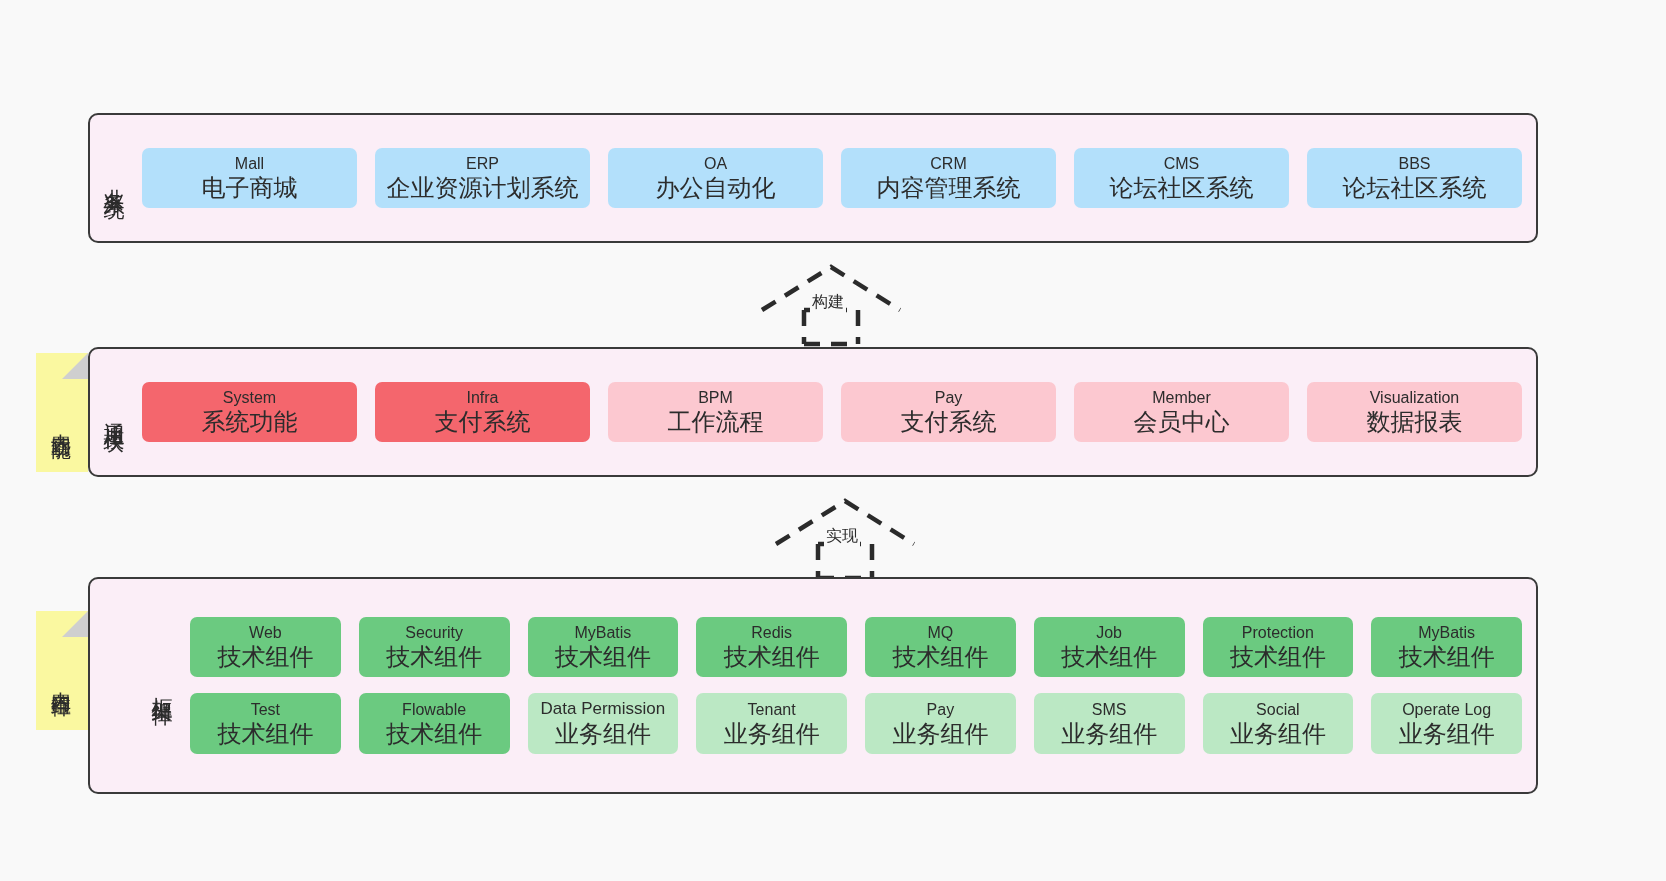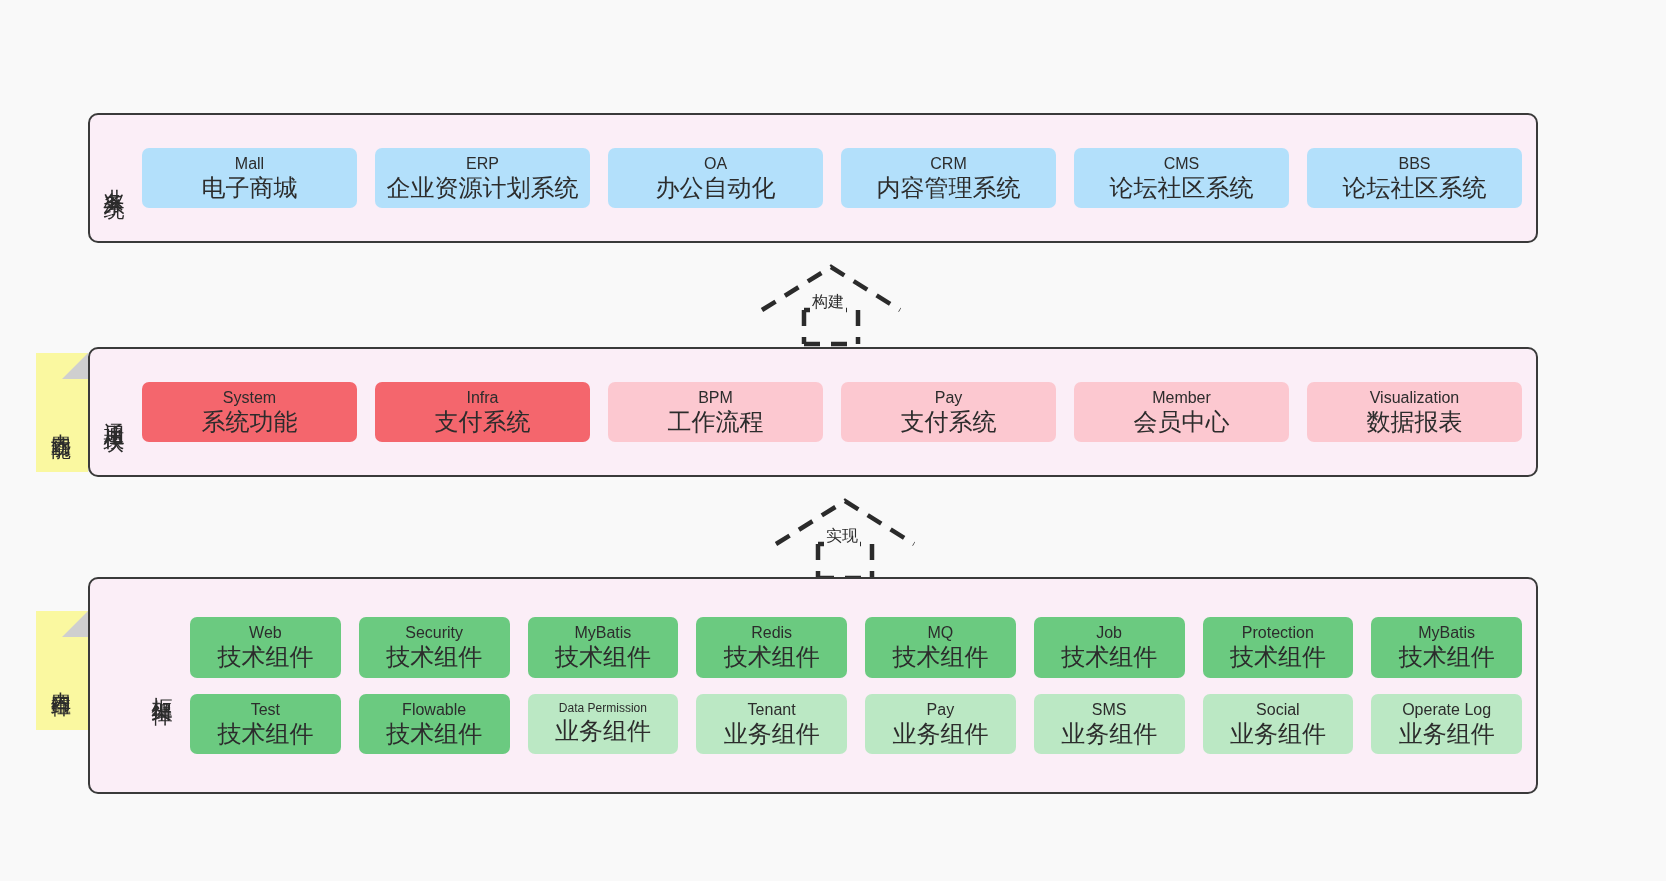--- a/index.html
+++ b/index.html
@@ -60,21 +60,21 @@
     align-items: center;
     justify-content: center;
     text-align: center;
     color: #2c2c2c;
     line-height: 1.22;
     padding: 6px 4px;
     user-select: none;
   }
   .cell .t-en { font-size: 16px; }
   .cell .t-cn { font-size: 24px; }
-  .cell.three .t-en { font-size: 12px; line-height: 1.15; }
+  .cell.three .t-en { font-size: 17px; line-height: 1.15; }
 
   
   .c-blue       { background: #b3e0fb; }
   .c-red        { background: #f4666d; }
   .c-pink       { background: #fcc8d0; }
   .c-green      { background: #6bca80; }
   .c-greenlight { background: #bbe8c4; }
 
   
   .sticky {

